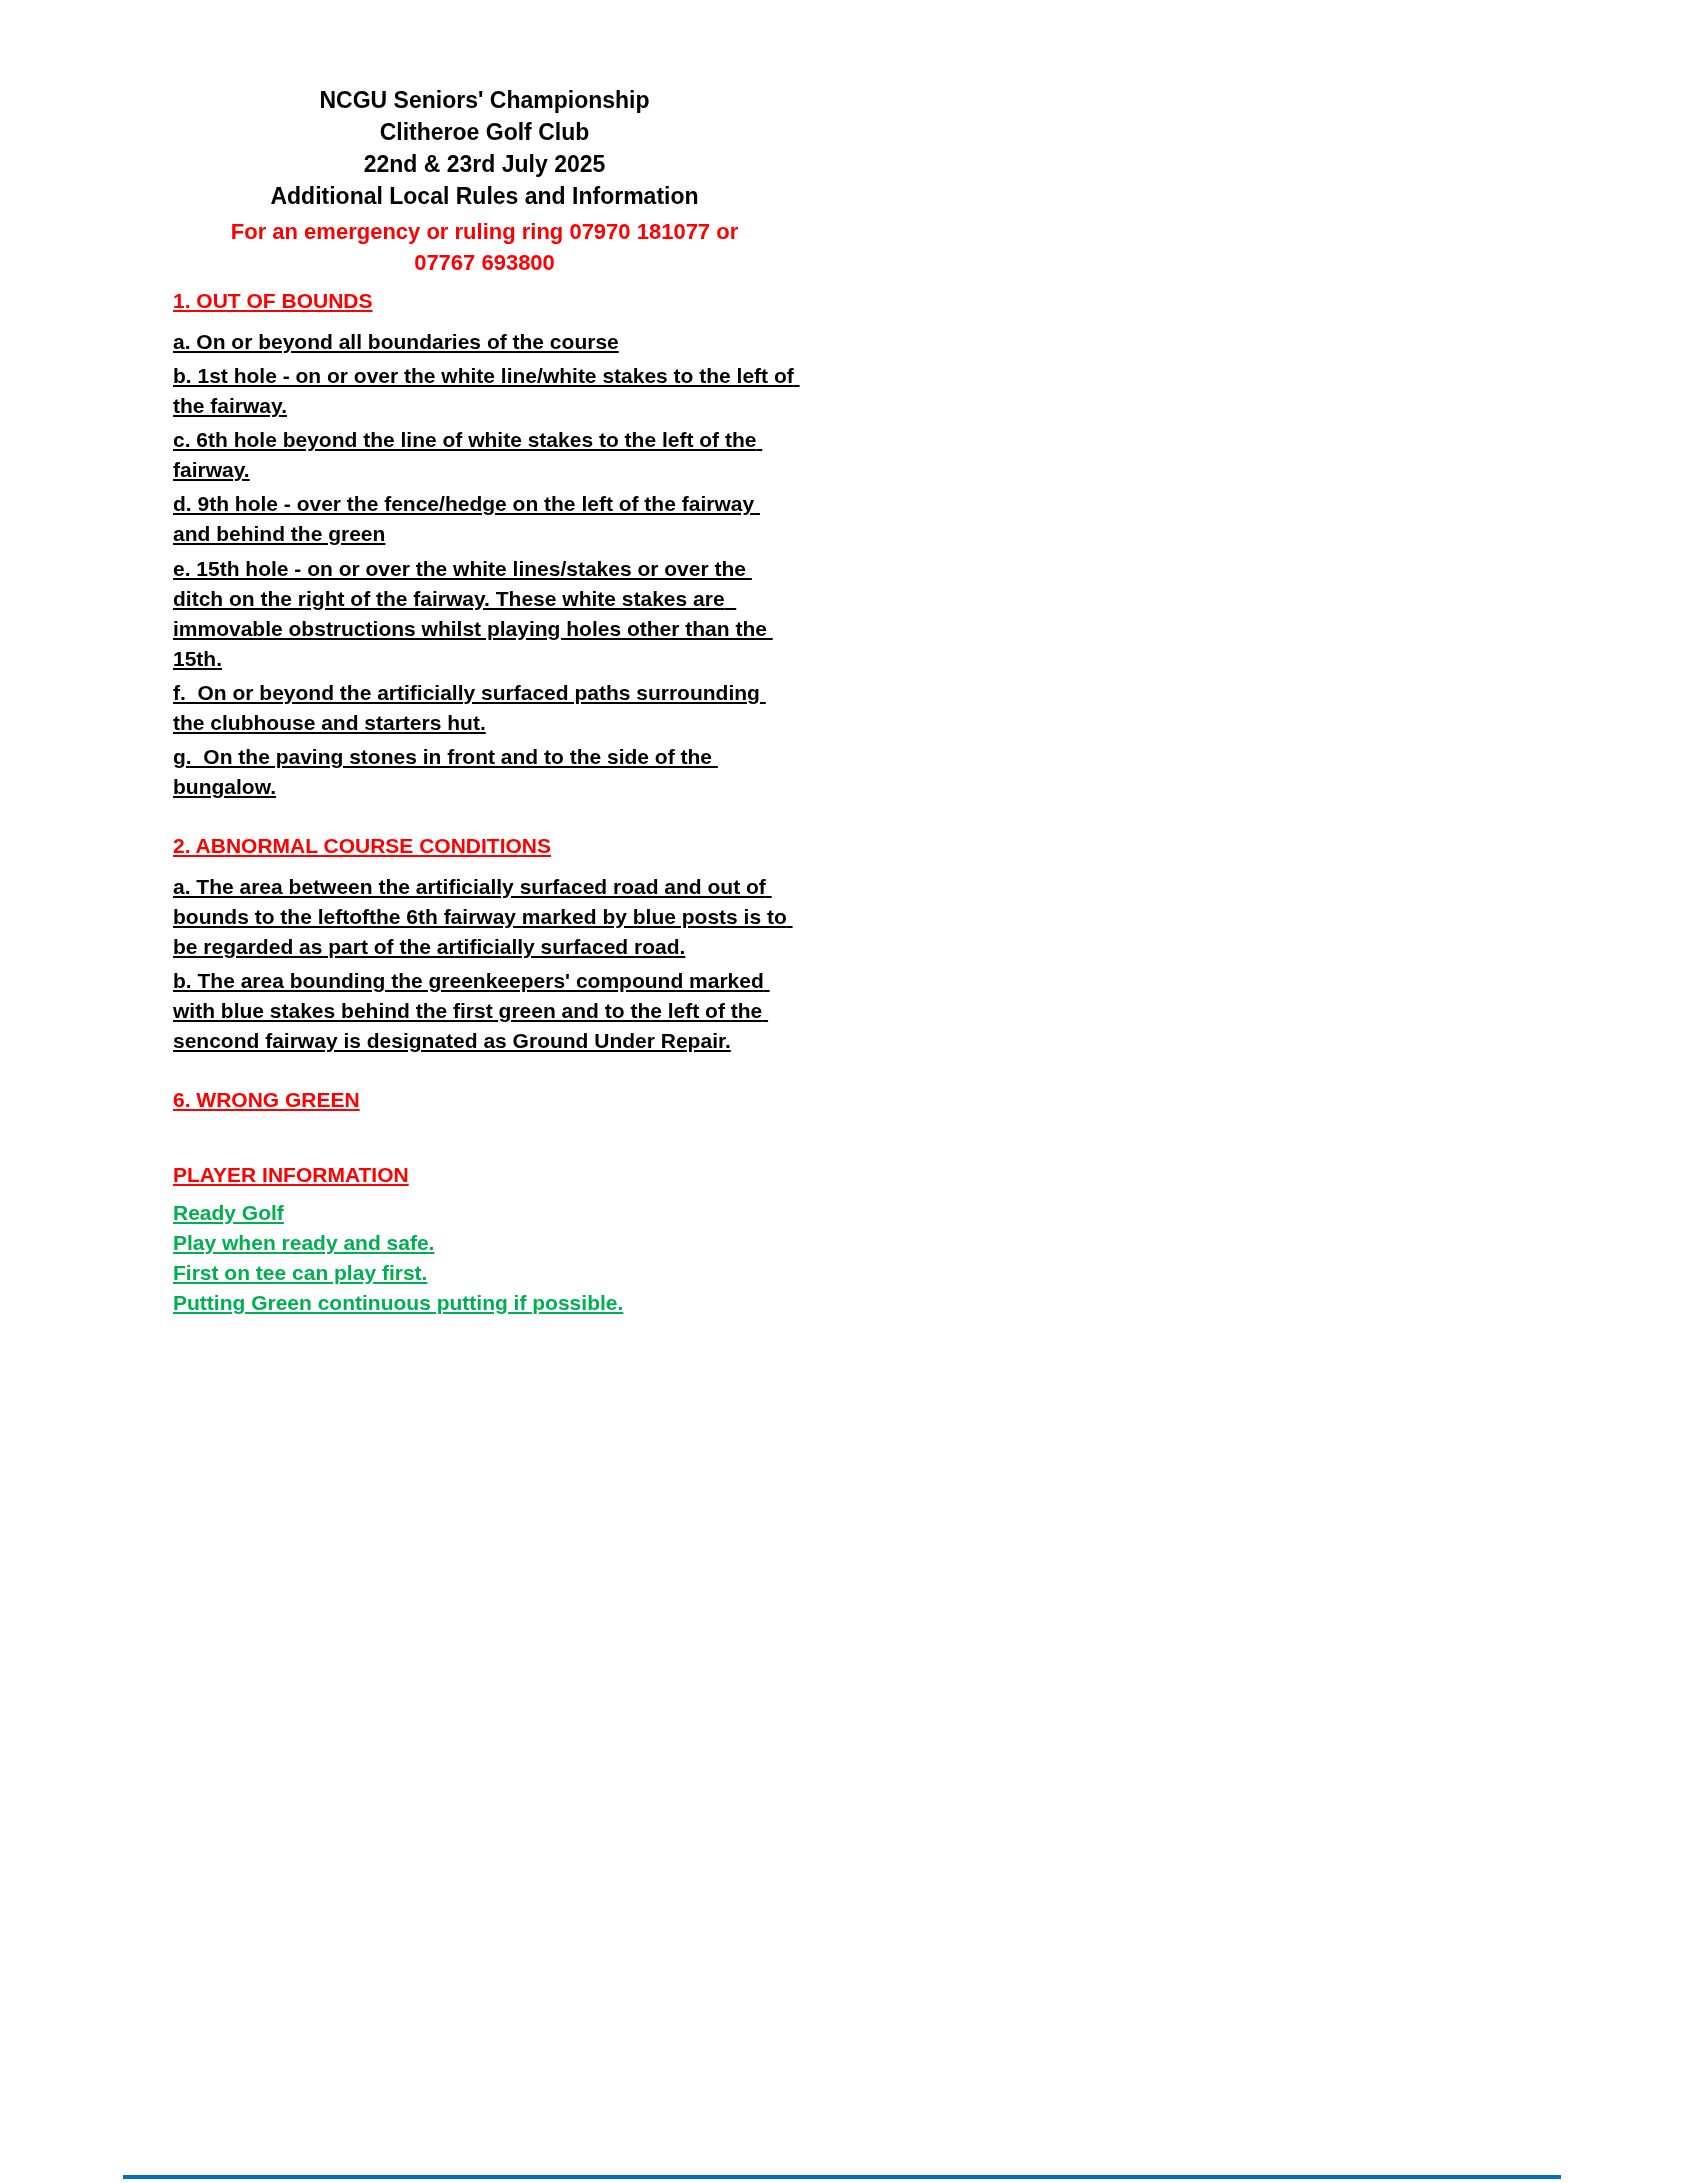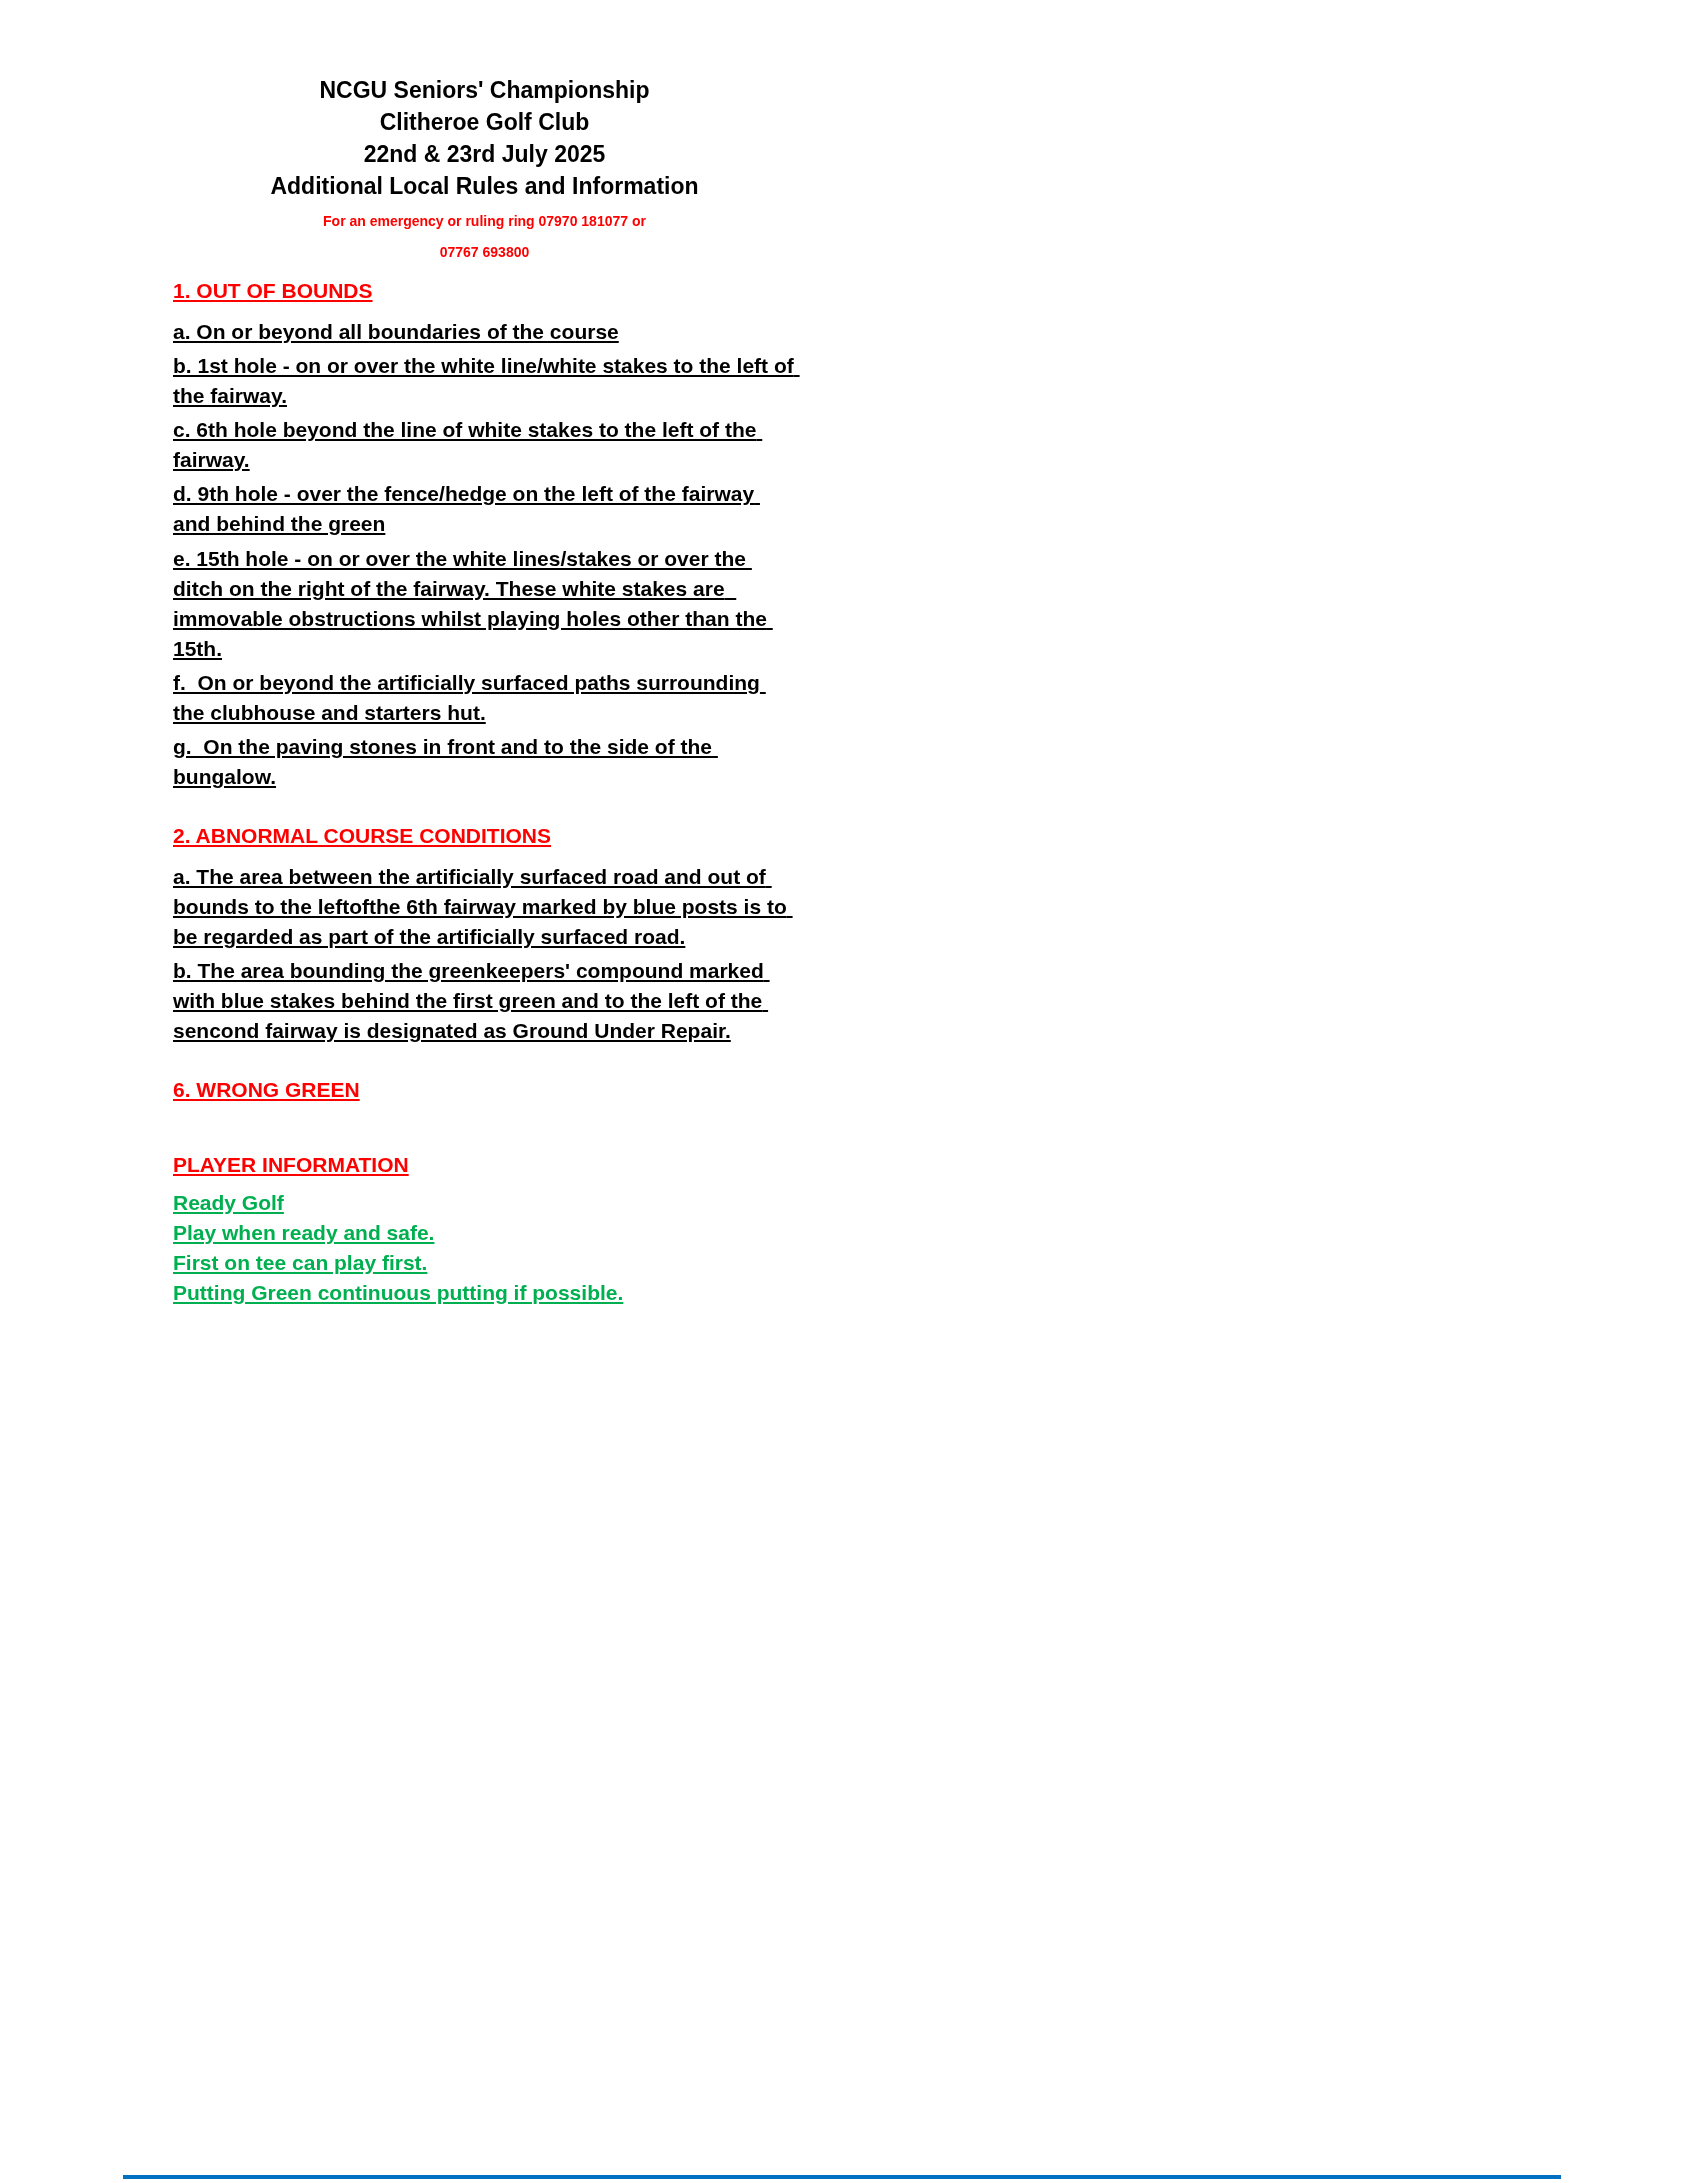--- a/index.html
+++ b/index.html
@@ -11,33 +11,33 @@
     width: 1687px;
     height: 2183px;
     position: relative;
     font-family: "Liberation Sans", "DejaVu Sans", sans-serif;
     font-weight: 700;
     color: var(--body, #000000);
     overflow: hidden;
   }
   .content {
     position: absolute;
-    top: 74px;
+    top: 84px;
     left: 173px;
     width: 623px;
   }
   .header-block {
     text-align: center;
     font-size: 23px;
     line-height: 32px;
     color: var(--body, #000000);
   }
   .emergency {
     text-align: center;
-    font-size: 14px;
+    font-size: 22px;
     line-height: 31px;
     margin-top: 4.2px;
     color: var(--heading, #ff0000);
   }
   h2.section-heading {
     font-size: 21px;
     line-height: 31px;
     margin: 28px 0 11px 0;
     color: var(--heading, #ff0000);
     text-decoration: underline;

